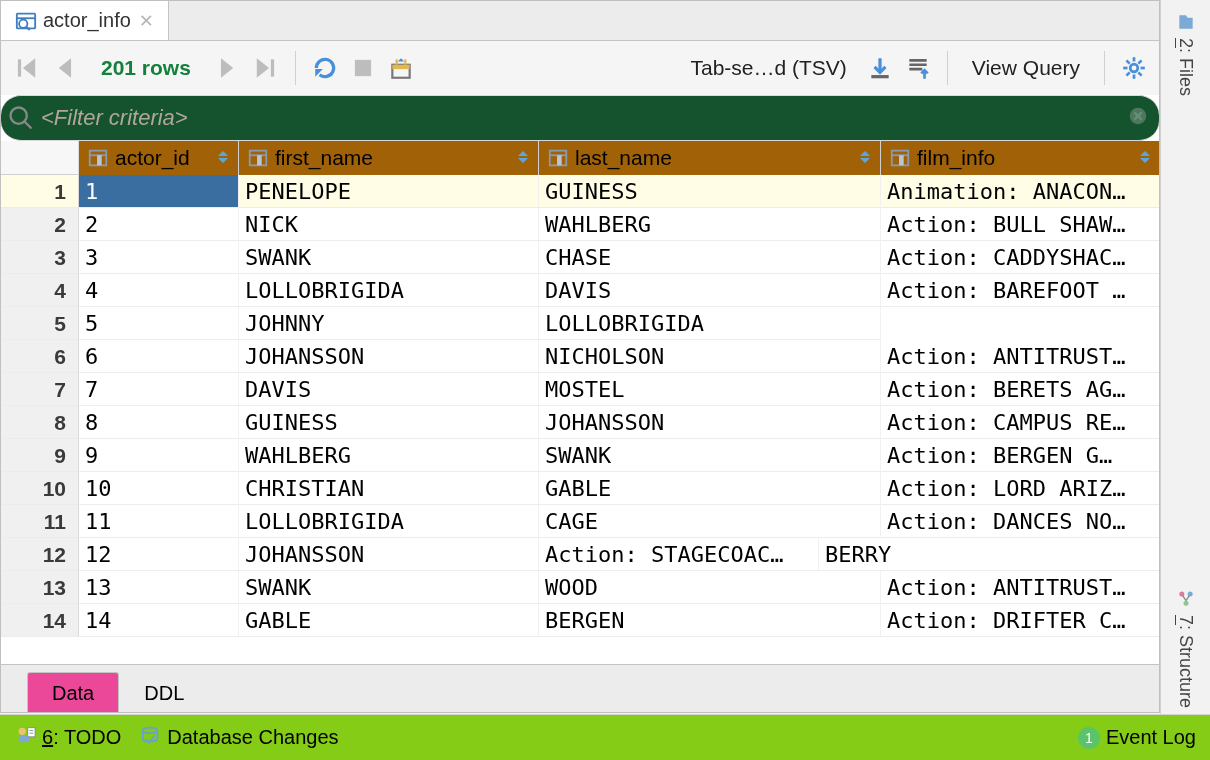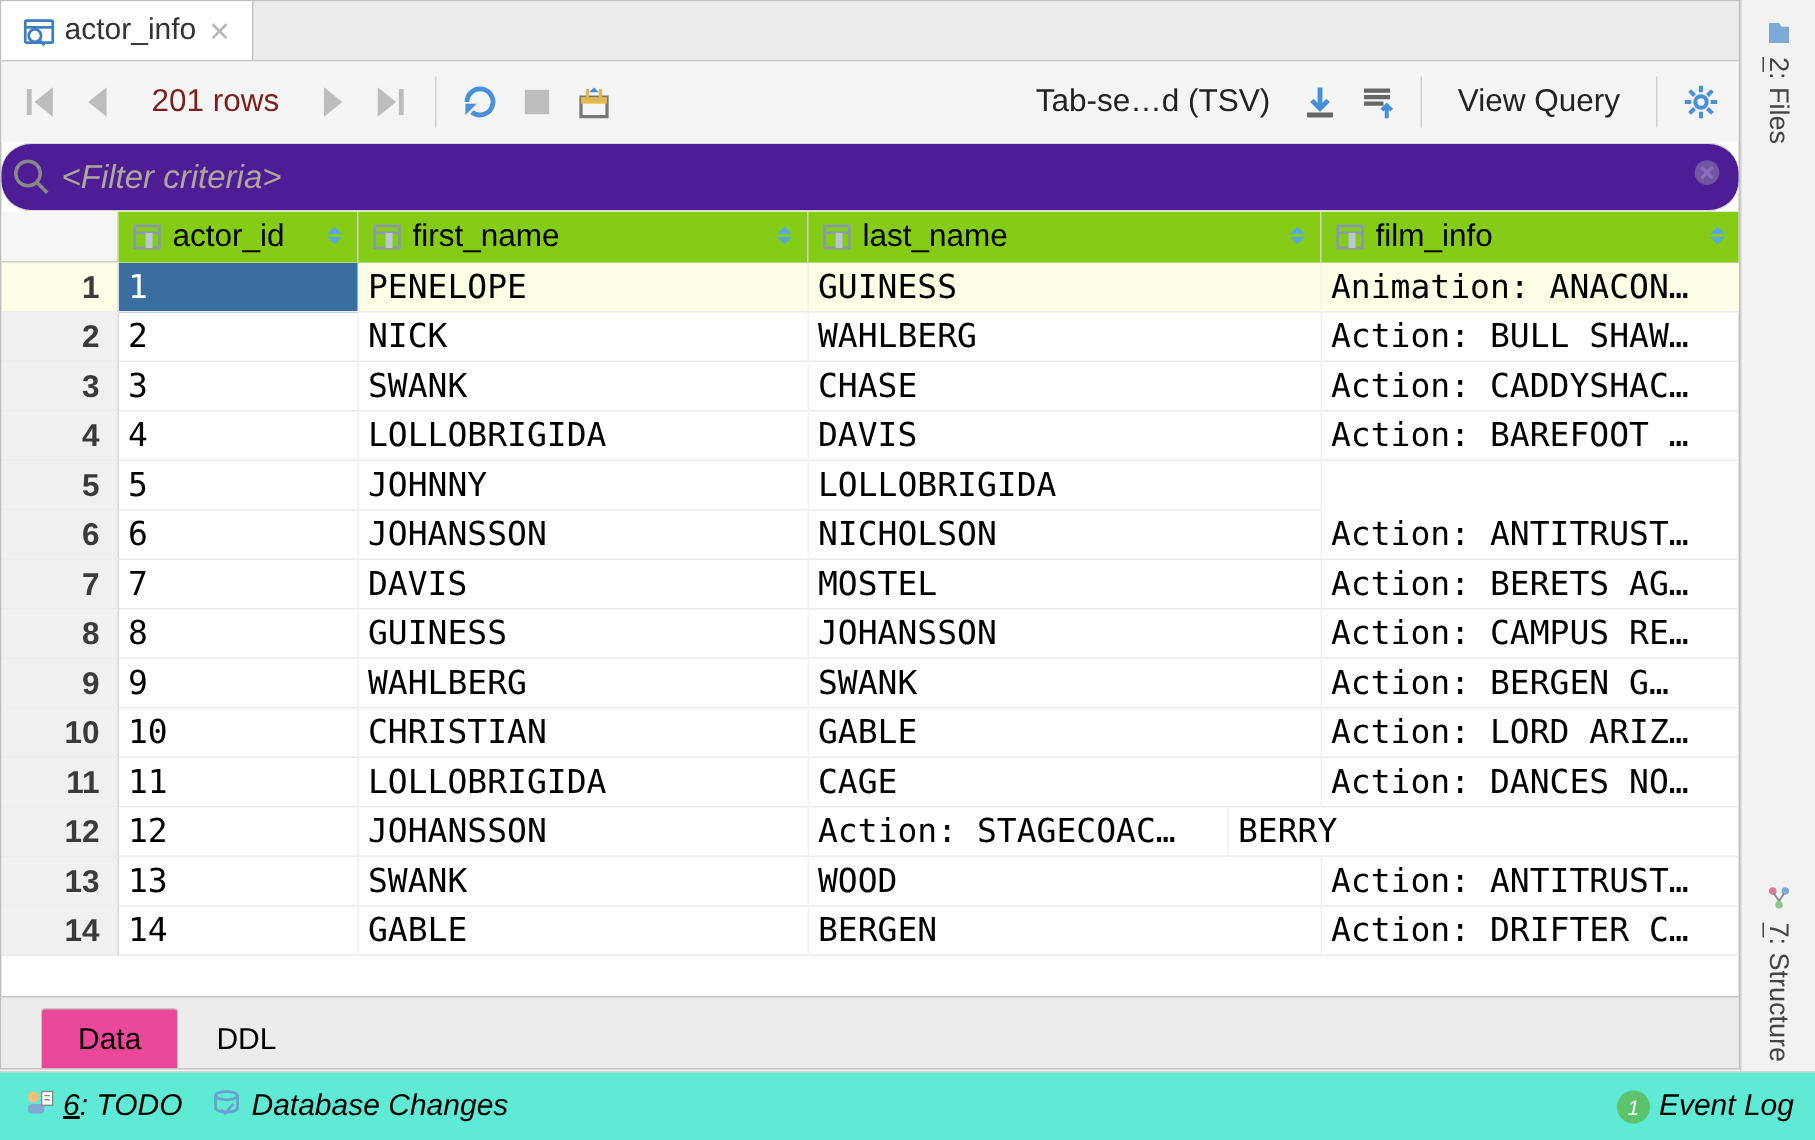--- a/index.html
+++ b/index.html
@@ -43,27 +43,27 @@
   padding:0 8px;
 }
 .sep { width:1px; height:34px; background:#d0d0d0; margin:0 8px; }
 .tb-btn {
   width:34px; height:34px; display:inline-flex; align-items:center; justify-content:center;
   cursor:pointer;
   border-radius:3px;
 }
 .tb-btn.dis svg * { stroke:#bdbdbd; fill:#bdbdbd; }
 .tb-btn.dis { cursor:default; }
-.rows-label { font-size:21px; margin:0 16px; color:#7f1d1d; }
+.rows-label { font-size:21px; margin:0 16px; color:#15803d;font-weight:bold; }
 .toolbar .spacer { flex:1; }
 .toolbar .text-action {
   font-size:21px; color:#222; padding:0 12px; cursor:pointer;
 }
 .filter-row {
-  height:46px; background:#4c1d95;
+  height:46px; background:#14532d;
   border-top:1px solid #d9d9d9;
   border-bottom:1px solid #d9d9d9;
   display:flex; align-items:center; padding:0 10px 0 6px;border-radius:20px;
 }
 .filter-icon { width:28px; height:28px; display:inline-flex; align-items:center; justify-content:center; margin-right:6px;}
 .filter-input {
   flex:1; border:none; outline:none;
   font-size:22px; color:#b0a79a; font-style:italic;
   background:transparent;
 }
@@ -91,21 +91,21 @@
   overflow:hidden; white-space:nowrap; text-overflow:ellipsis;
   padding:0 6px;
   font-family: "Menlo","Consolas",monospace;
   font-size:22px;
   height:100%; line-height:33px;
   border-bottom:1px solid #ececec;
   border-right:1px solid #f1f1f1;
 }
 .hdr {
   display:flex; align-items:center; gap:6px;
-  background:#84cc16;
+  background:#a16207;
   border-right:1px solid #d0d0d0;
   font-family:"Helvetica Neue",Arial,sans-serif; font-size:21px;
   padding:0 8px;
   height:34px;
   position:relative;
 }
 .hdr-name { flex:1; overflow:hidden; text-overflow:ellipsis;}
 .sort-glyph {
   width:14px; height:14px;
   display:inline-flex; flex-direction:column; gap:2px;
@@ -131,24 +131,23 @@
   height:40px; line-height:40px; padding:0 24px;
   font-size:20px; cursor:pointer;
   border:1px solid transparent; border-bottom:none;
 }
 .bottom-tabs .bt.active {
   background:#ec4899; border-color:#c4c4c4;
   border-radius:3px 3px 0 0;
 }
 .status-bar {
   position:absolute; left:0; bottom:0; width:1210px; height:46px;
-  background:#5eead4; border-top:1px solid #d4d4d4;
+  background:#84cc16; border-top:1px solid #d4d4d4;
   display:flex; gap:18px; padding:0 14px;
   font-size:20px;
-  font-style:italic;
 }
 .status-item { display:inline-flex; align-items:center; gap:6px; cursor:pointer; }
 .status-bar .grow { flex:1; }
 .badge {
   display:inline-flex; align-items:center; justify-content:center;
   width:22px; height:22px; border-radius:11px;
   background:#5bc46b; color:#fff; font-size:14px;
 }
 .right-bar {
   position:absolute; top:0; right:0; width:50px; height:714px;

